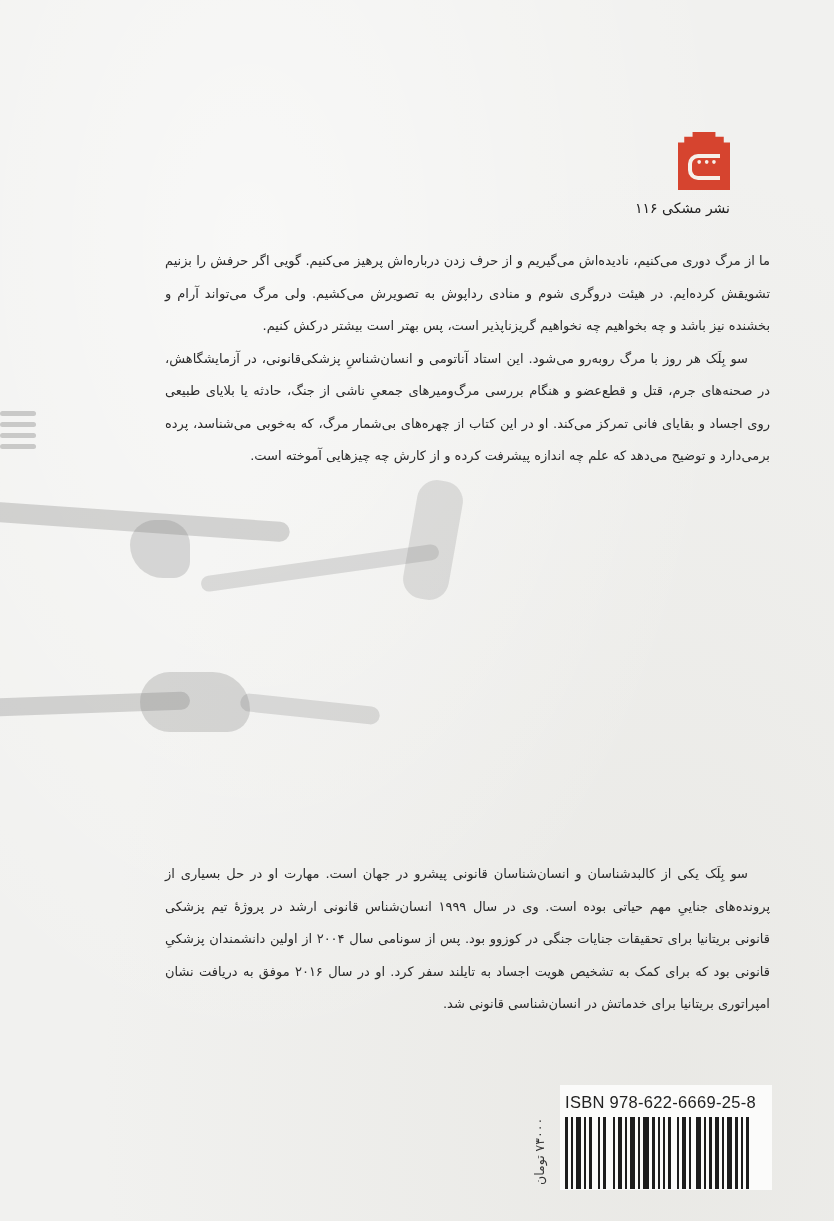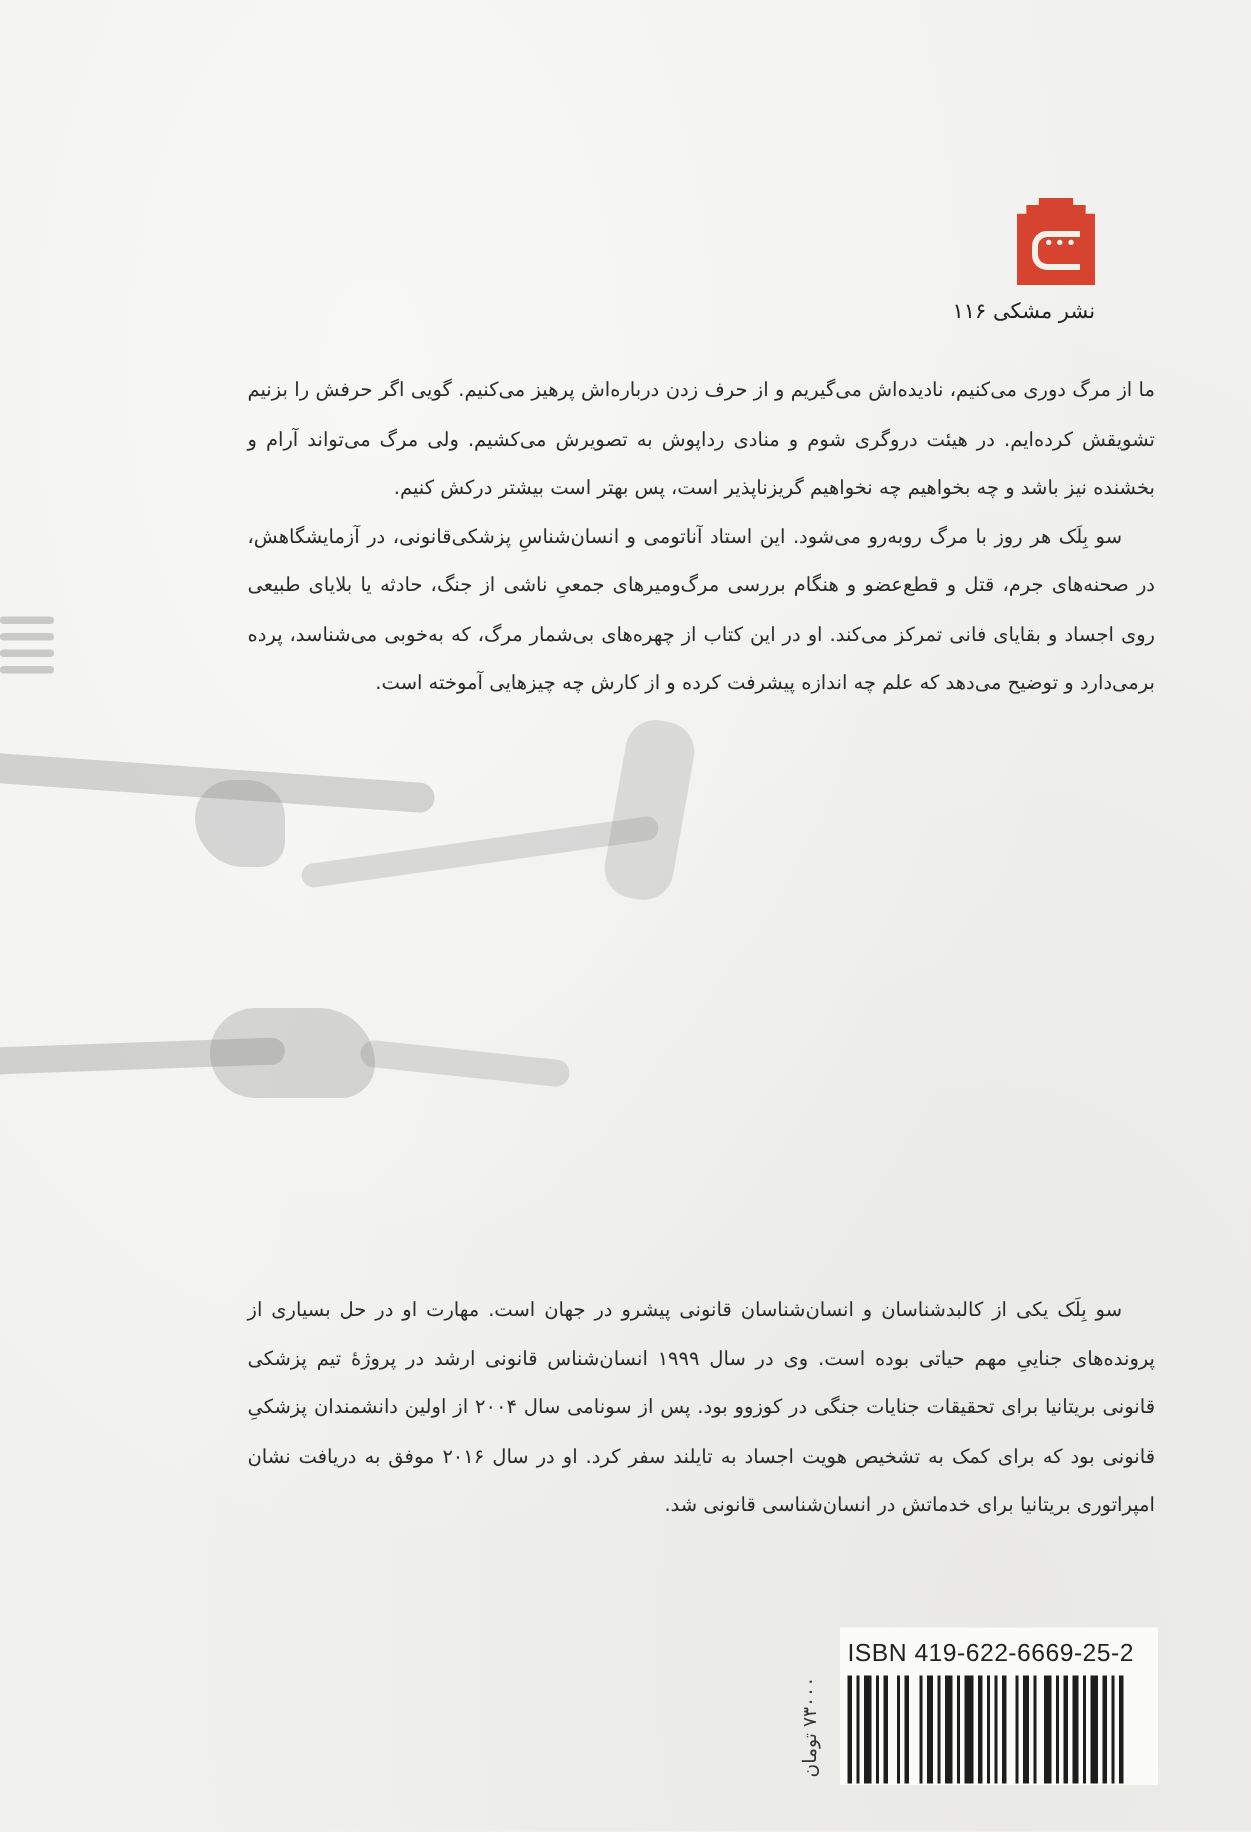--- a/index.html
+++ b/index.html
@@ -112,21 +112,21 @@
 <div class="text-block blurb">
   <p>ما از مرگ دوری می‌کنیم، نادیده‌اش می‌گیریم و از حرف زدن درباره‌اش پرهیز می‌کنیم. گویی اگر حرفش را بزنیم تشویقش کرده‌ایم. در هیئت دروگری شوم و منادی رداپوش به تصویرش می‌کشیم. ولی مرگ می‌تواند آرام و بخشنده نیز باشد و چه بخواهیم چه نخواهیم گریزناپذیر است، پس بهتر است بیشتر درکش کنیم.</p>
   <p class="p-indent">سو بِلَک هر روز با مرگ روبه‌رو می‌شود. این استاد آناتومی و انسان‌شناسِ پزشکی‌قانونی، در آزمایشگاهش، در صحنه‌های جرم، قتل و قطع‌عضو و هنگام بررسی مرگ‌ومیرهای جمعیِ ناشی از جنگ، حادثه یا بلایای طبیعی روی اجساد و بقایای فانی تمرکز می‌کند. او در این کتاب از چهره‌های بی‌شمار مرگ، که به‌خوبی می‌شناسد، پرده برمی‌دارد و توضیح می‌دهد که علم چه اندازه پیشرفت کرده و از کارش چه چیزهایی آموخته است.</p>
 </div>
 
 <div class="text-block bio">
   <p class="p-indent">سو بِلَک یکی از کالبدشناسان و انسان‌شناسان قانونی پیشرو در جهان است. مهارت او در حل بسیاری از پرونده‌های جناییِ مهم حیاتی بوده است. وی در سال ۱۹۹۹ انسان‌شناس قانونی ارشد در پروژهٔ تیم پزشکی قانونی بریتانیا برای تحقیقات جنایات جنگی در کوزوو بود. پس از سونامی سال ۲۰۰۴ از اولین دانشمندان پزشکیِ قانونی بود که برای کمک به تشخیص هویت اجساد به تایلند سفر کرد. او در سال ۲۰۱۶ موفق به دریافت نشان امپراتوری بریتانیا برای خدماتش در انسان‌شناسی قانونی شد.</p>
 </div>
 
 <div class="barcode-box"></div>
-<div class="isbn">ISBN 419-622-6669-25-2</div>
+<div class="isbn">ISBN 978-622-6669-25-8</div>
 <div class="bars">
   <i style="width:3px"></i>
     <i style="width:2px"></i>
     <i style="width:5px"></i>
     <i style="width:2px"></i>
   <i style="width:3px;margin-right:6px"></i>
     <i style="width:2px"></i>
     <i style="width:3px;margin-right:7px"></i>
   <i style="width:2px"></i>
     <i style="width:4px"></i>

